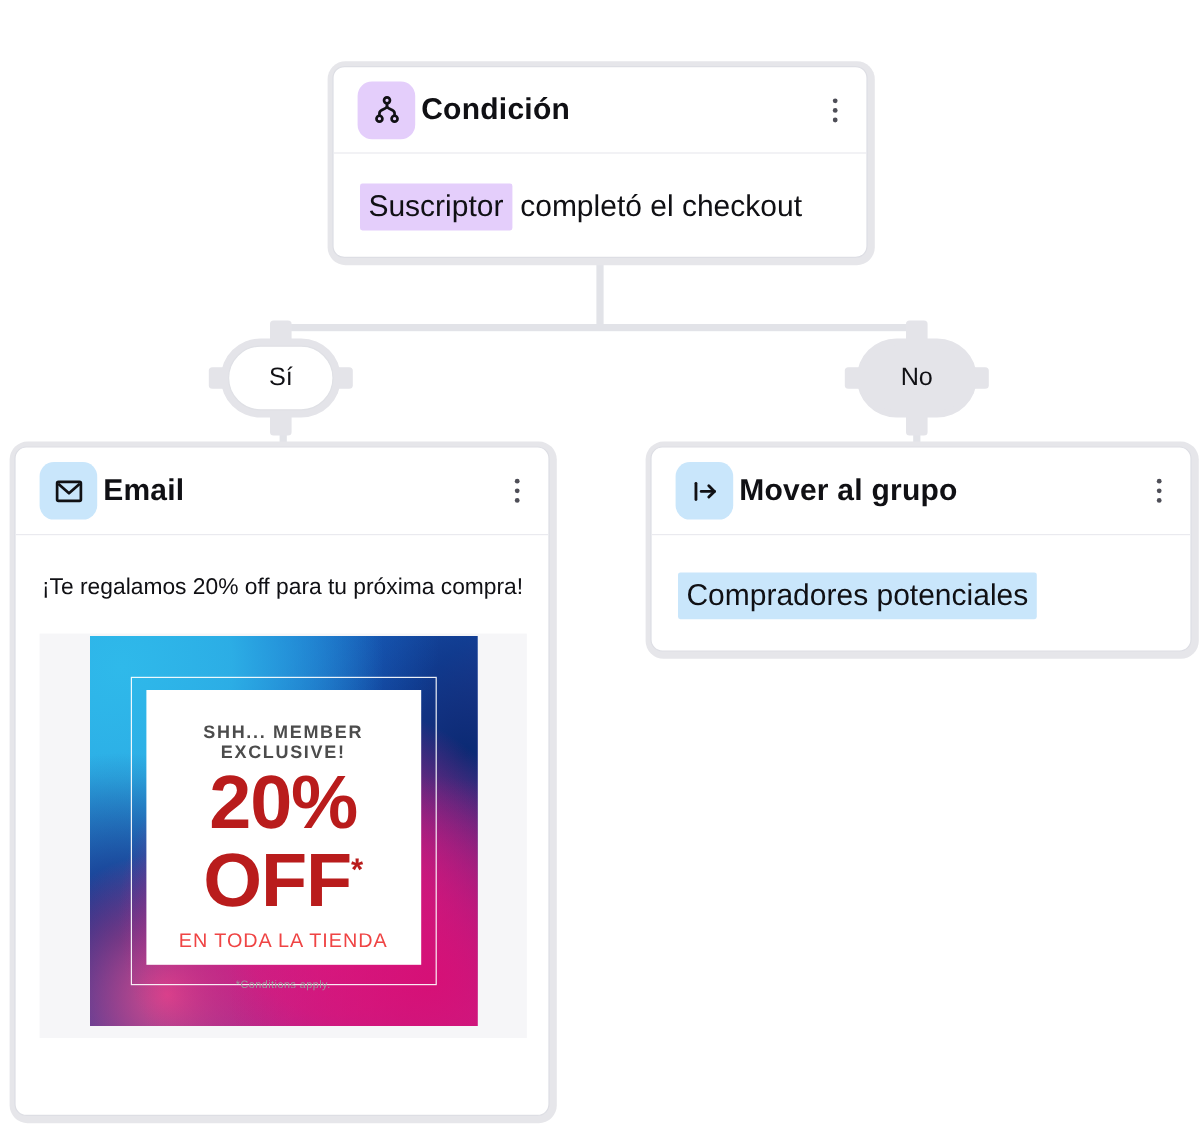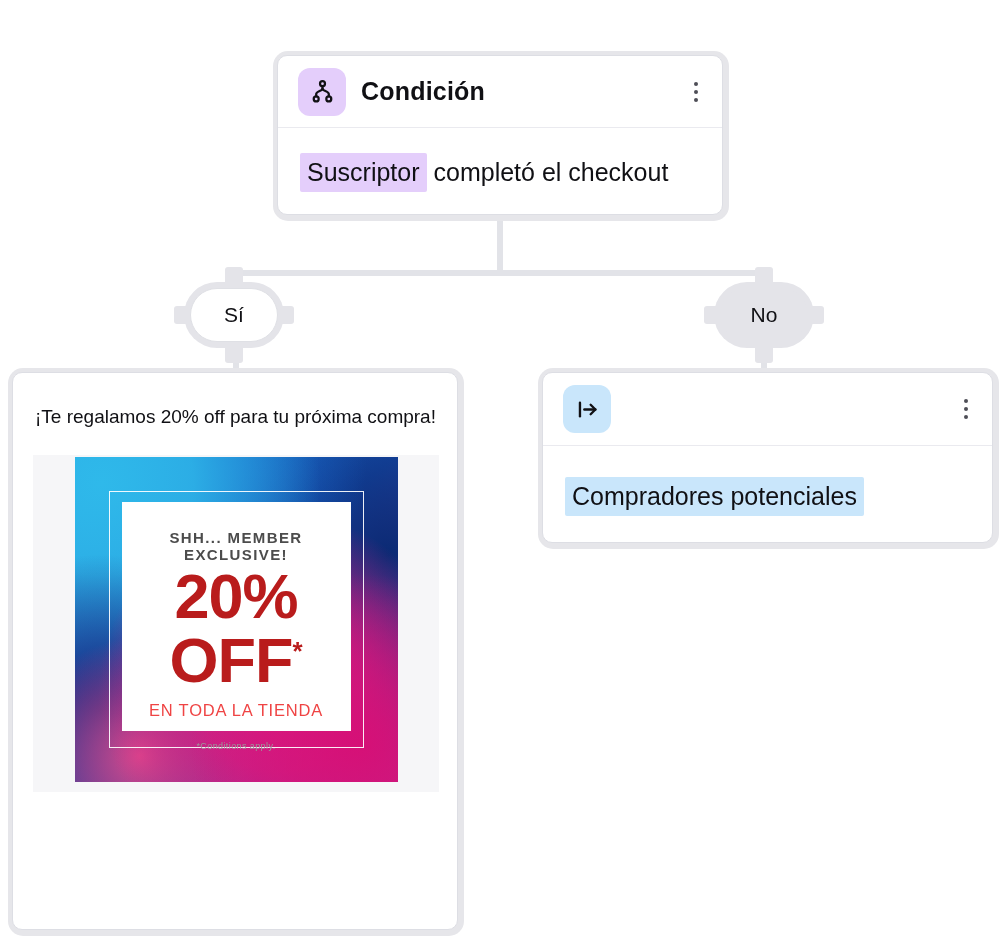--- a/index.html
+++ b/index.html
@@ -22,21 +22,21 @@
     position:absolute; background:#ffffff;
     border:1px solid #dddee4; border-radius:10px;
     box-shadow:1px 1px 0 5px #e6e6ea;
     z-index:4; overflow:hidden;
   }
   .card-condition { left:277px; top:55px;  width:446px; height:160px; }
   .card-email     { left:12px;  top:372px; width:446px; height:558px; }
   .card-move      { left:542px; top:372px; width:451px; height:171px; }
 
   .card-header {
-    display:flex; align-items:center; gap:15px;
+    display:flex; align-items:center; gap:5px;
     height:73px; padding:0 20px; border-bottom:1px solid #eaeaef;
   }
   .card-condition .card-header { height:72px; }
   .node-chip {
     width:48px; height:48px; border-radius:12px; flex:0 0 auto;
     display:flex; align-items:center; justify-content:center;
   }
   .node-chip svg { display:block; }
   .card-title { font-size:25px; font-weight:600; letter-spacing:.2px; color:#101014; }
   .kebab {
@@ -132,20 +132,34 @@
     <span class="pill pill-yes">Sí</span>
   </div>
 
   <div class="branch branch-no">
     <span class="bar-h"></span>
     <span class="bar-v"></span>
     <span class="pill pill-no">No</span>
   </div>
 
   <div class="card card-email">
+    <div class="card-header">
+      <span class="node-chip" style="background: rgb(201, 230, 251);">
+        <svg width="27" height="27" viewBox="0 0 24 24" fill="none" stroke="#111114" stroke-width="2" stroke-linejoin="round">
+          <rect x="3.2" y="5" width="17.6" height="14" rx="1"></rect>
+          <path d="M4 6.3 L12 13.4 L20 6.3"></path>
+        </svg>
+      </span>
+      <span class="card-title">Email</span>
+      <span class="kebab">
+          <i></i>
+          <i></i>
+          <i></i>
+        </span>
+    </div>
     <div class="email-text">¡Te regalamos 20% off para tu próxima compra!</div>
     <div class="email-preview">
       <div class="promo">
         <div class="promo-frame"></div>
         <div class="promo-panel">
           <div class="promo-eyebrow">SHH... MEMBER EXCLUSIVE!</div>
           <div class="promo-headline"><span>20%</span><br><span>OFF</span><sup>*</sup></div>
           <div class="promo-subline">EN TODA LA TIENDA</div>
           <div class="promo-fineprint">*Conditions apply.</div>
         </div>
@@ -155,20 +169,21 @@
 
   <div class="card card-move">
     <div class="card-header">
       <span class="node-chip" style="background: rgb(201, 230, 251);">
         <svg width="27" height="27" viewBox="0 0 24 24" fill="none" stroke="#111114" stroke-width="2.1" stroke-linecap="round" stroke-linejoin="round">
           <line x1="5.3" y1="6" x2="5.3" y2="18"></line>
           <line x1="9.2" y1="12" x2="19" y2="12"></line>
           <path d="M14.8 7.8 L19 12 L14.8 16.2"></path>
         </svg>
       </span>
+      <span class="card-title">Mover al grupo</span>
       <span class="kebab">
           <i></i>
           <i></i>
           <i></i>
         </span>
     </div>
     <div class="card-body"><span class="hl" style="background: rgb(201, 230, 251);">Compradores potenciales</span></div>
   </div>
 
 </div>

